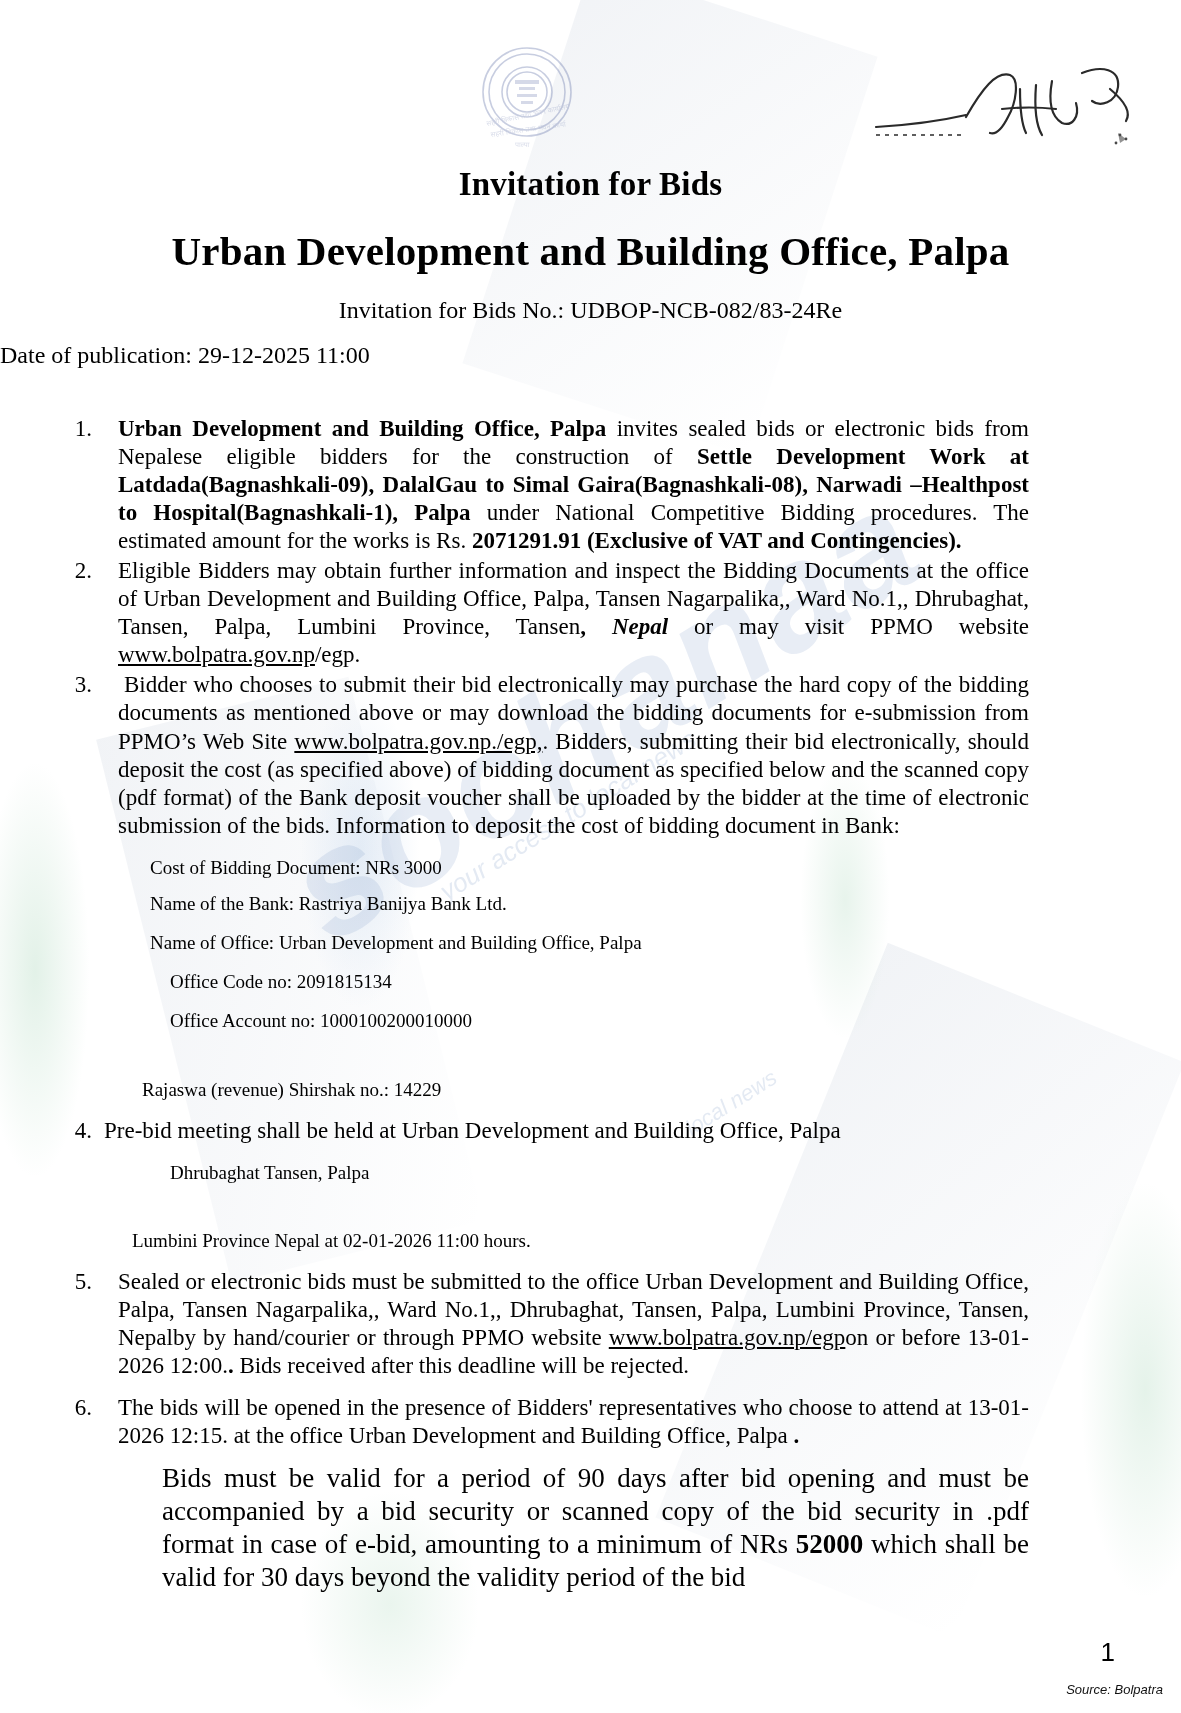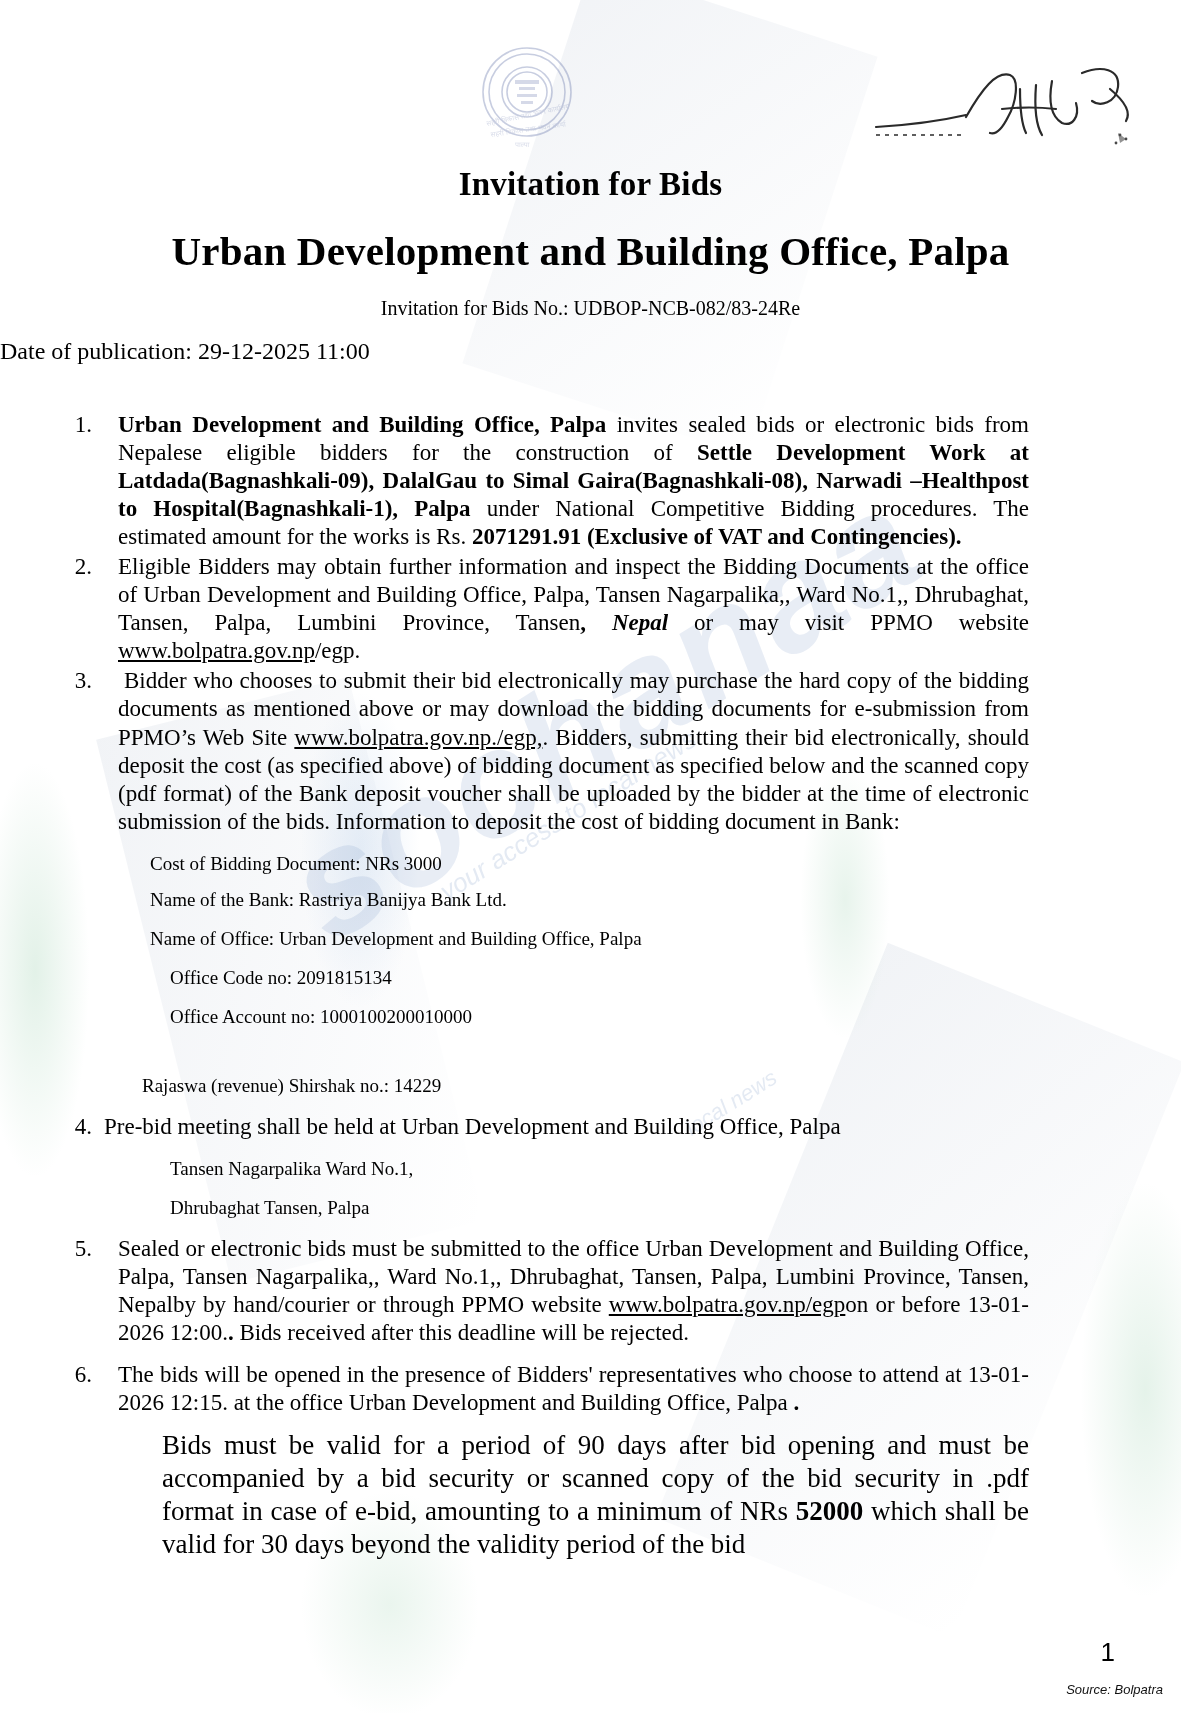--- a/index.html
+++ b/index.html
@@ -135,21 +135,21 @@
   .doc-office {
     text-align: center;
     font-weight: bold;
     font-size: 41px;
     margin: 0;
     padding-top: 24px;
     letter-spacing: .2px;
   }
   .doc-sub {
     text-align: center;
-    font-size: 20px;
+    font-size: 24px;
     margin: 0;
     padding-top: 22px;
   }
   .doc-sub2 {
     text-align: left;
     font-size: 24px;
     margin: 0;
     padding-top: 18px;
   }
 
@@ -319,22 +319,22 @@
         <div class="sub-line ind-a">Name of Office: Urban Development and Building Office, Palpa</div>
         <div class="sub-line ind-b">Office Code no: 2091815134</div>
         <div class="sub-line ind-b">Office Account no: 1000100200010000</div>
         <div class="sub-line ind-c">Rajaswa (revenue) Shirshak no.: 14229</div>
       </div>
 
       <div class="clause" style="margin-top:16px;">
         <div class="num">4.</div>
         <div class="txt" style="margin-left:-14px;">Pre-bid meeting shall be held at Urban Development and Building Office, Palpa</div>
       </div>
-      <div class="sub-line ind-b">Tansen Nagarpalika  Ward No.1,</div>
       <div class="sub-line ind-b">Dhrubaghat Tansen, Palpa</div>
+      <div class="sub-line ind-c" style="padding-left:88px;">Lumbini Province Nepal at 02-01-2026 11:00 hours.</div>
 
       <div class="clause" style="margin-top:16px;">
         <div class="num">5.</div>
         <div class="txt"><span>Sealed or electronic bids must be submitted to the office Urban Development and Building Office, Palpa, Tansen Nagarpalika,, Ward No.1,, Dhrubaghat, Tansen, Palpa, Lumbini Province, Tansen, Nepalby by hand/courier or through PPMO website </span><span class="u">www.bolpatra.gov.np/egp</span><span>on or before 13-01-2026 12:00.</span><span class="b">.</span><span> Bids received after this deadline will be rejected.</span></div>
       </div>
 
       <div class="clause" style="margin-top:14px;">
         <div class="num">6.</div>
         <div class="txt"><span>The bids will be opened in the presence of Bidders' representatives who choose to attend at 13-01-2026 12:15. at the office Urban Development and Building Office, Palpa </span><span class="b">.</span></div>
       </div>

